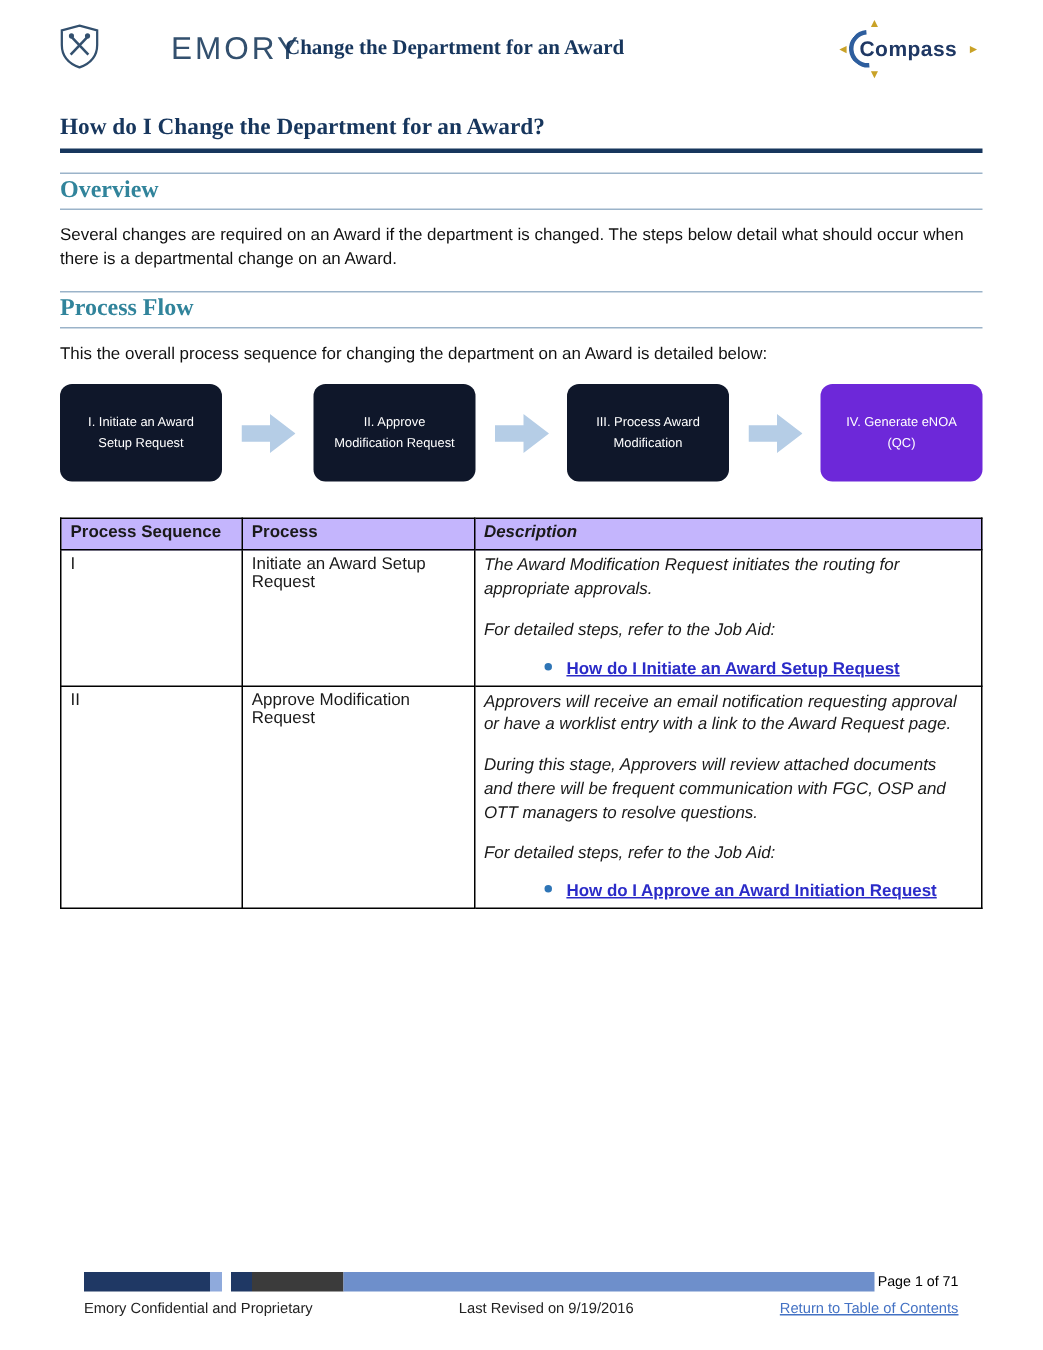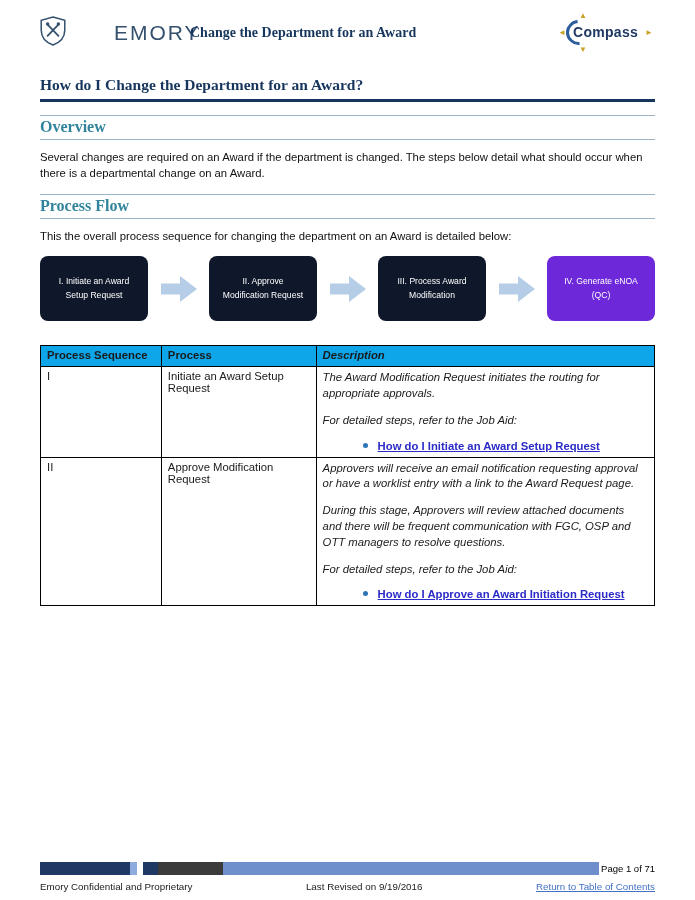--- a/index.html
+++ b/index.html
@@ -73,38 +73,38 @@
 
   
   table.process-table {
     margin-top:24px; width:615px;
     border-collapse:collapse; font-size:11.3px;
   }
   .process-table th, .process-table td {
     border:1px solid #000; vertical-align:top; text-align:left;
     padding:3px 8px 5px 6px;
   }
-  .process-table th { background:#0ea5e9; font-weight:bold; font-size:11.3px; height:18px; }
+  .process-table th { background:#c4b5fd; font-weight:bold; font-size:11.3px; height:18px; }
   .col-seq { width:121px; } .col-proc { width:155px; } .col-desc { width:339px;font-style:italic; }
   .process-table tr.row-1 td { height:85px; }
   .process-table tr.row-2 td { height:133px; }
   .cell-para { margin-bottom:11px; line-height:1.4;font-style:italic; }
   .cell-para:last-child { margin-bottom:2px; }
   .bullet-line { display:flex; align-items:baseline; padding-left:40px; margin-top:2px; }
   .bullet-dot {
     width:5px; height:5px; border-radius:50%; background:#2E75B6;
     display:inline-block; margin-right:10px; position:relative; top:-2px;
   }
   .jobaid-link {
     color:#2B2BC8; font-weight:bold; text-decoration:underline; font-size:11.3px;
     cursor:pointer;
   }
 
   
-  .footer { position:absolute; left:0; right:0; bottom:8px; padding:0 40px; }
+  .footer { position:absolute; left:0; right:0; bottom:22px; padding:0 56px; }
   .footer-bar-row { display:flex; align-items:center; }
   .bar-seg { height:13px; }
   .seg-1 { width:90px;  background:#1F3864; }
   .seg-2 { width:8px;   background:#8FAADC; }
   .seg-gap { width:6px; background:#ffffff; }
   .seg-3 { width:15px;  background:#1F3864; }
   .seg-4 { width:65px;  background:#3B3B3B; }
   .seg-5 { width:378px; background:#6E8FCB; }
   .page-label { font-size:9.5px; color:#000; margin-left:2px; white-space:nowrap; }
   .footer-text-row {

